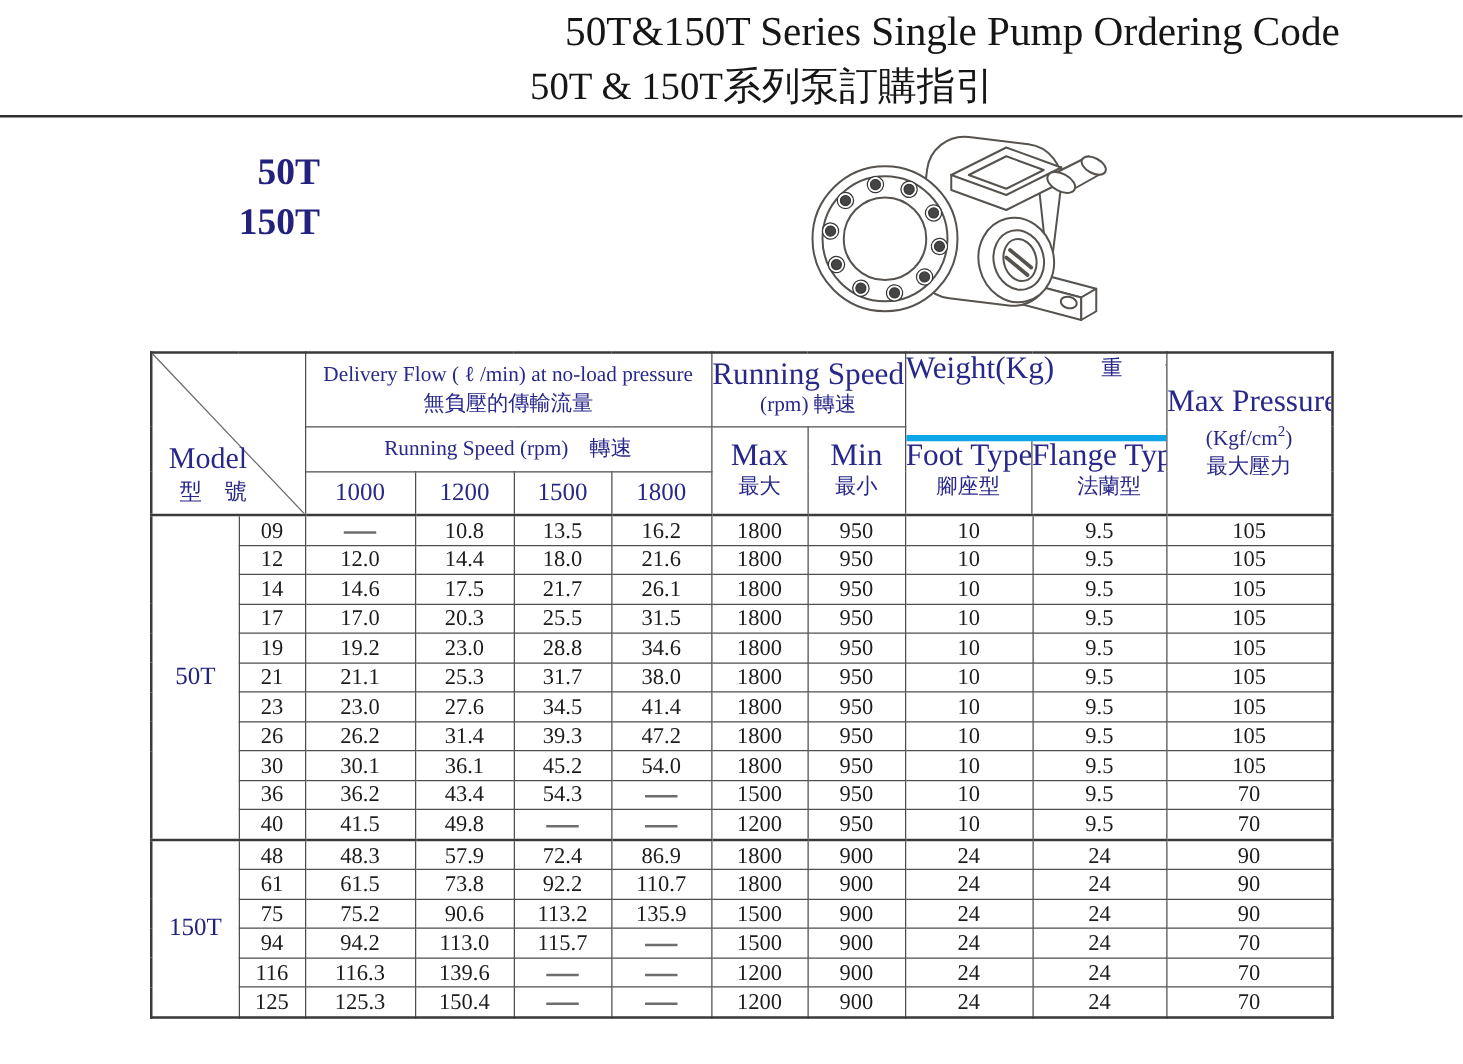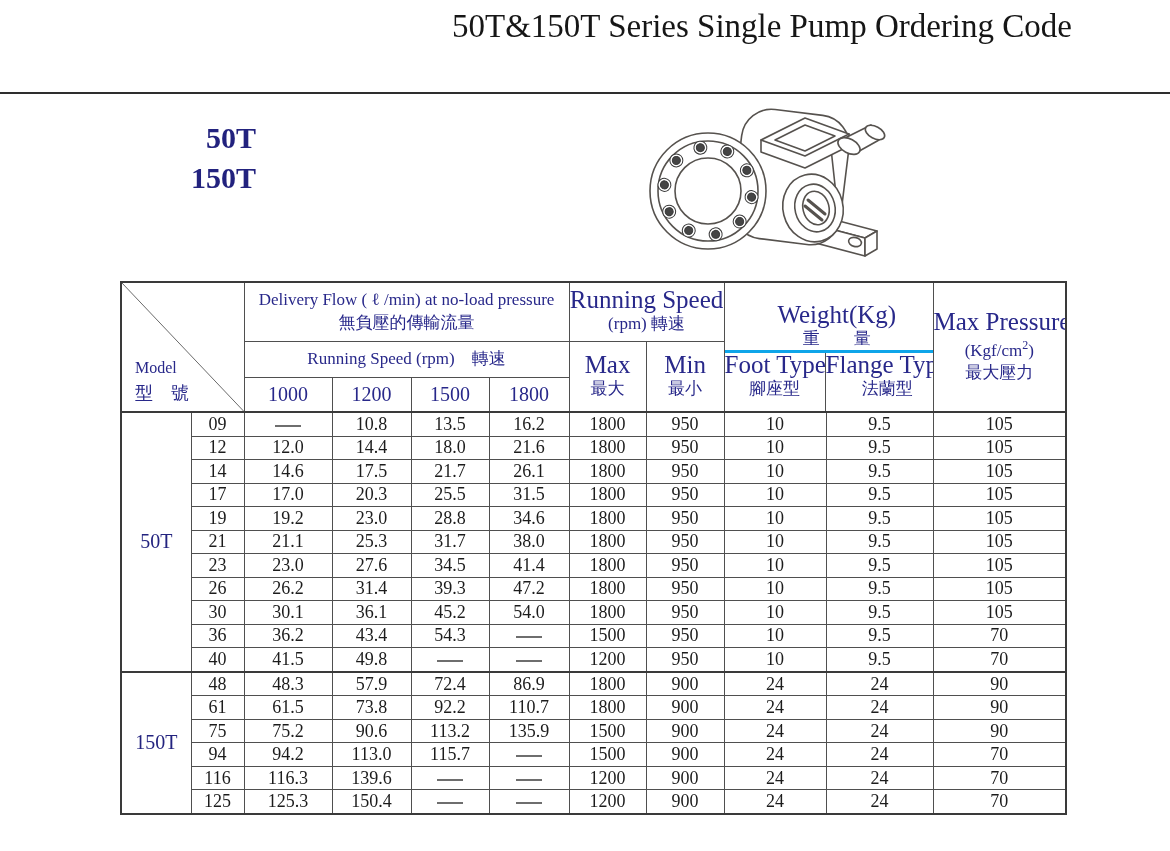--- a/index.html
+++ b/index.html
@@ -41,37 +41,38 @@
   tbody.grp-1 tr:first-child td{border-top:2px solid #3a3a3a;}
   tbody.grp-0 tr:first-child td{border-top:2px solid #3a3a3a;}
   .dash{display:inline-block;width:26px;height:2px;background:#6e6e6e;vertical-align:middle;}
 
   
   .model-cell{position:relative;}
   .model-cell svg{position:absolute;left:0;top:0;width:100%;height:100%;}
   .model-text{
     position:absolute;left:13px;bottom:5px;text-align:left;color:#28288a;
   }
-  .model-text .m-en{font-size:16px;line-height:25px;}
+  .model-text .m-en{font-size:24px;line-height:25px;}
   .model-text .m-zh{font-size:18px;line-height:26px;text-align:right;}
 
   
   .weight-cell{padding:0;}
   .weight-grid{display:grid;grid-template-columns:101px 1fr;grid-template-rows:70px 1fr;height:128px;}
-  .w-top{grid-column:1/3;border-bottom:3px solid #0ea5e9;display:flex;flex-direction:column;justify-content:flex-end;}
+  .w-top{grid-column:1/3;border-bottom:5px solid #0ea5e9;display:flex;flex-direction:row;justify-content:space-between;}
   .w-sub{display:flex;flex-direction:column;justify-content:flex-start;}
   .w-foot{border-right:1px solid #4f4f4f;}
 
   .cellstack{display:flex;flex-direction:column;justify-content:center;height:100%;}
 </style>
 </head>
 <body>
 
 <div class="title-block">
   <div class="title-en">50T&amp;150T Series Single Pump Ordering Code</div>
+  <div class="title-zh">50T &amp; 150T系列泵訂購指引</div>
 </div>
 <div class="top-rule"></div>
 
 <div class="side-label">
   <div>50T</div>
   <div>150T</div>
 </div>
 
 <div class="pump-wrap">
   <svg width="280" height="174" viewBox="0 0 280 174" fill="none" stroke="#56524e" stroke-width="1.6" stroke-linejoin="round" stroke-linecap="round">

